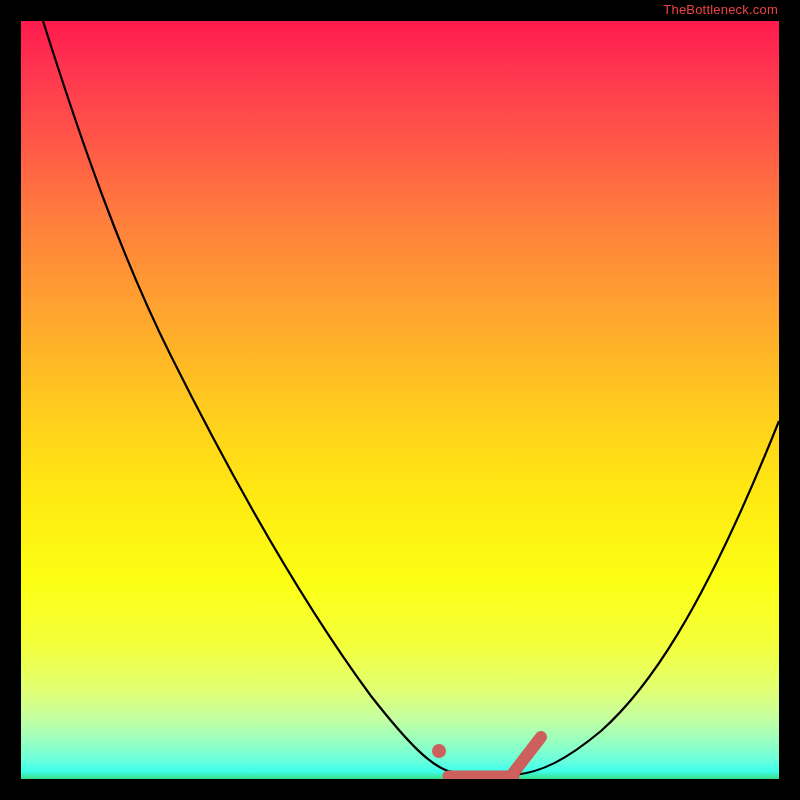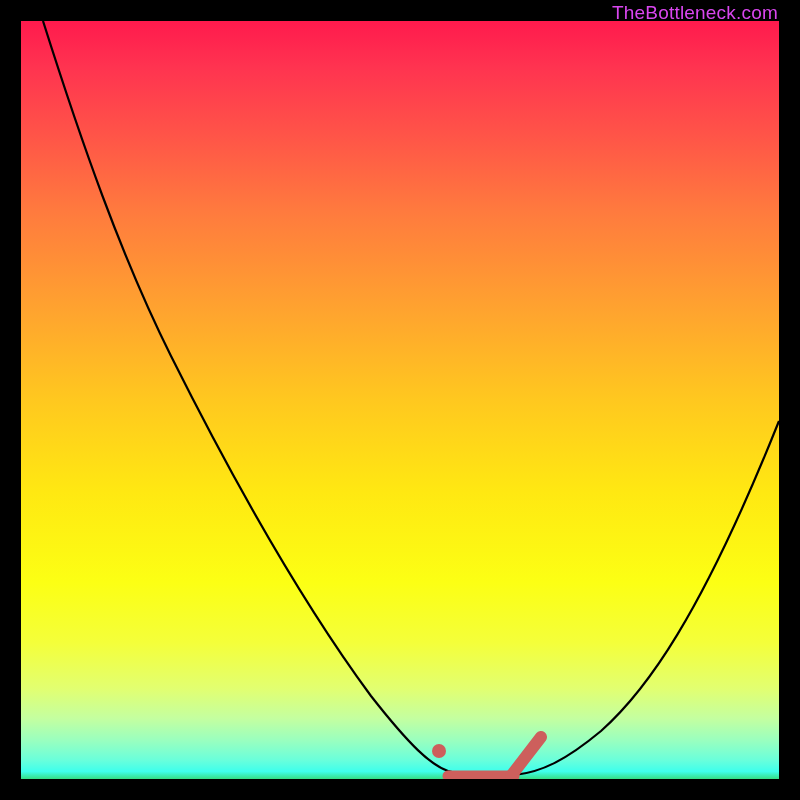--- a/index.html
+++ b/index.html
@@ -35,23 +35,23 @@
     position: absolute;
     left: 0; top: 0;
     width: 758px; height: 758px;
     pointer-events: none;
   }
   
   .attribution {
     position: absolute;
     top: 2px;
     right: 22px;
-    font-size: 19px;
+    font-size: 13px;
     font-weight: 500;
-    color: #d946ef;
+    color: #ef4444;
     letter-spacing: 0.2px;
   }
 </style>
 </head>
 <body>
 
 <div class="attribution">TheBottleneck.com</div>
 
 <div class="plot-area">
   <svg class="curve" viewBox="0 0 758 758" preserveAspectRatio="none">

